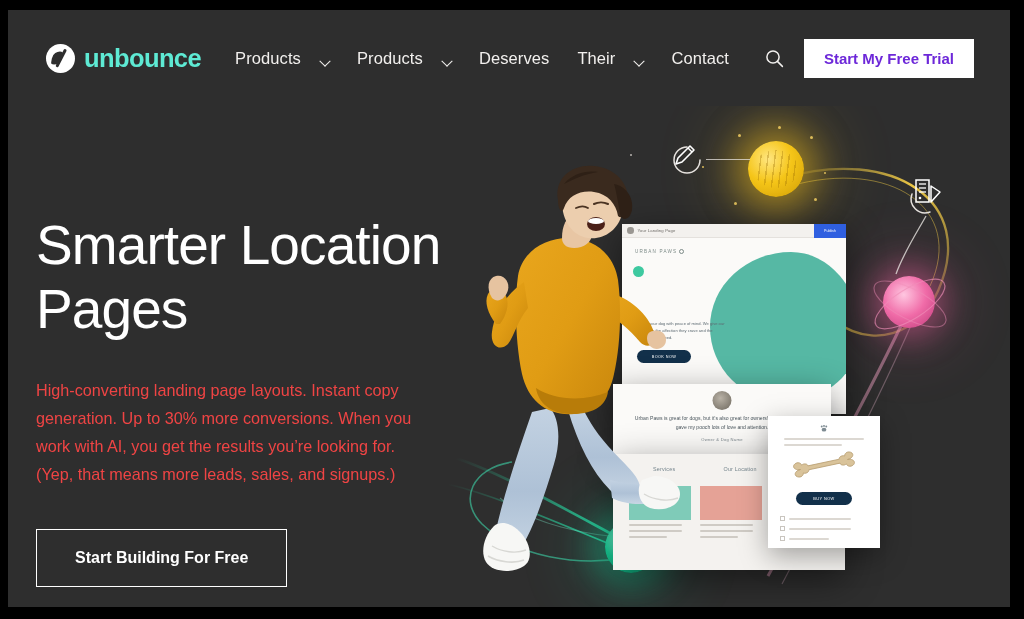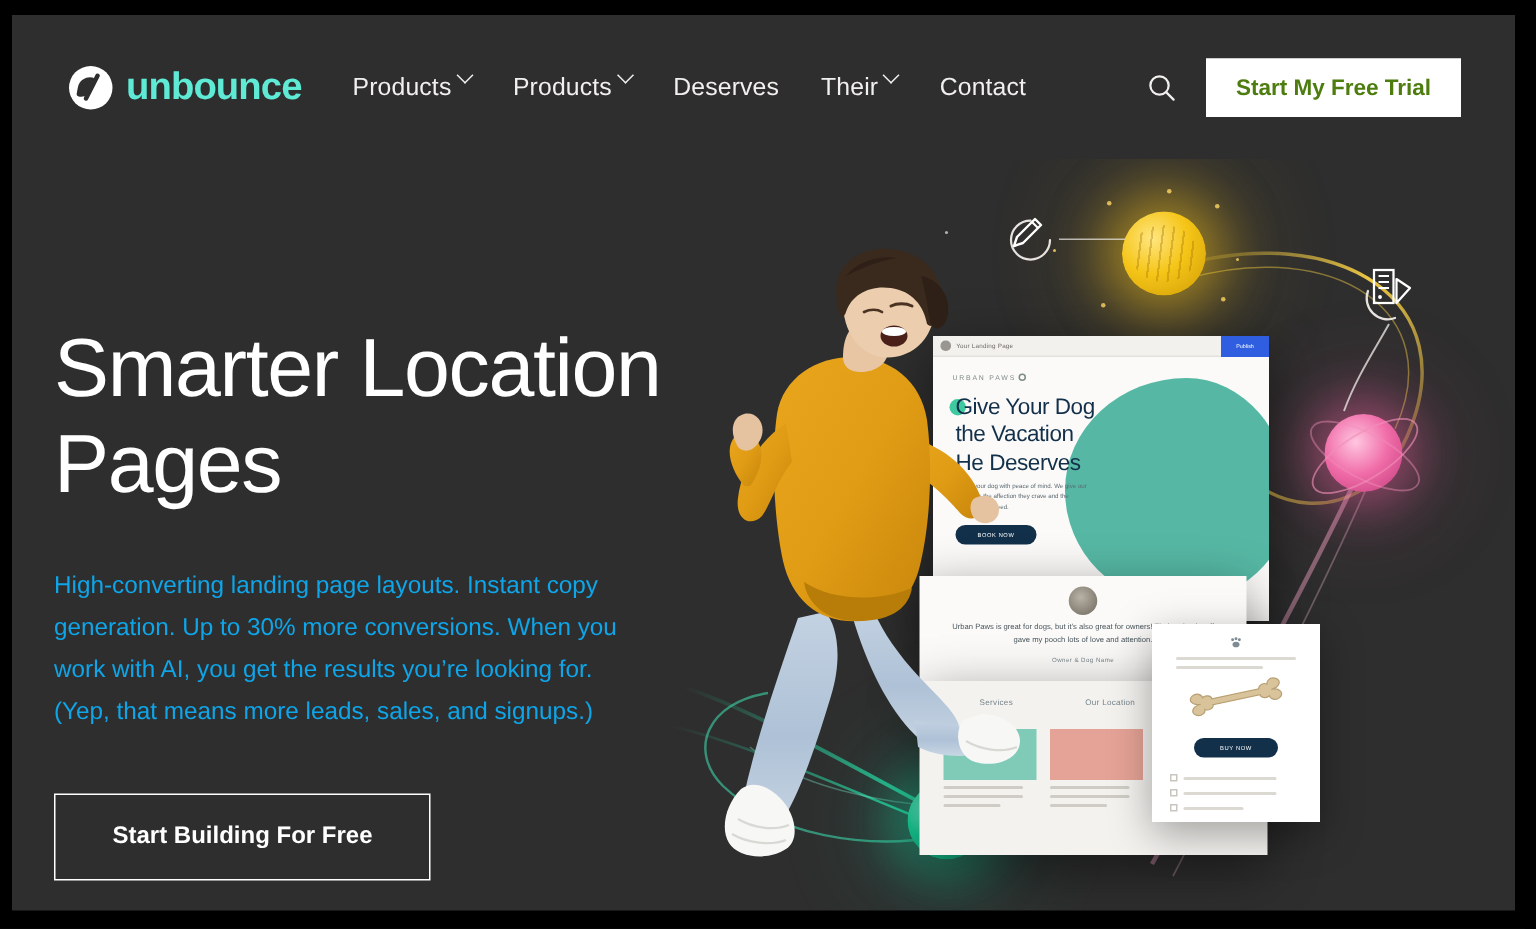--- a/index.html
+++ b/index.html
@@ -19,41 +19,41 @@
   .logo-mark::before { content:""; position:absolute; left:50%; top:4.5px;
       width:2.6px; height:20px; background:#2e2e2e; transform:translateX(-50%) rotate(27deg);
       border-radius:2px; }
   .logo-mark::after { content:""; position:absolute; left:6px; top:7px;
       width:10px; height:14px; background:#2e2e2e;
       border-radius:10px 2px 10px 2px; transform:rotate(10deg); }
   .logo-word { color:#5eead4; font-size:25.5px; font-weight:700; letter-spacing:-.6px; }
 
   .nav-links { display:flex; align-items:center; gap:28px; }
   .nav-link { color:#f2f0ee; font-size:16.5px; letter-spacing:.1px;
-              display:flex; align-items:flex-start; gap:5px; cursor:pointer; white-space:nowrap; }
+              display:flex; align-items:flex-end; gap:20px; cursor:pointer; white-space:nowrap; }
   .chev { width:8px; height:8px; border-right:1.7px solid #f2f0ee;
           border-bottom:1.7px solid #f2f0ee; transform:rotate(45deg) translate(-2px,-2px);
           display:inline-block; }
 
   .nav-right { margin-left:auto; display:flex; align-items:center; gap:16px; }
   .search-btn { width:26px; height:26px; display:flex; align-items:center;
                 justify-content:center; cursor:pointer; }
   .search-btn svg { display:block; }
   .btn-login { border:1.5px solid #d8d5d2; background:transparent; color:#fff;
                font-size:15px; font-weight:700; padding:10px 21px; cursor:pointer;
                font-family:inherit; white-space:nowrap; }
-  .btn-trial { border:1.5px solid #fff; background:#fff; color:#4d7c0f; font-size:15px;
+  .btn-trial { border:1.5px solid #fff; background:#fff; color:#6d28d9; font-size:15px;
                font-weight:700; padding:10px 19px; cursor:pointer; font-family:inherit;
                white-space:nowrap; }
 
   
   .hero-left { position:absolute; left:28px; top:140px; width:430px; z-index:30; }
   .headline { color:#fff; font-size:55px; line-height:1.16; font-weight:300;
               letter-spacing:-.9px; }
-  .subcopy { color:#0ea5e9; font-size:16.2px; line-height:1.72; margin-top:36px;
+  .subcopy { color:#ef4444; font-size:16.2px; line-height:1.72; margin-top:36px;
              width:400px; }
   .cta { display:inline-block; margin-top:40px; border:1.4px solid #fff;
          background:transparent; color:#fff; font-size:16px; font-weight:700;
          padding:19px 38px; cursor:pointer; font-family:inherit; }
 
   
   .art { position:absolute; left:430px; top:96px; width:572px; height:501px;
          overflow:hidden; }
 
   
@@ -290,25 +290,20 @@
         <span class="mock-bar-label">Your Landing Page</span>
         <span class="mock-bar-cta">Publish</span>
       </div>
       <div class="mock-body">
         <div class="mock-blob"></div>
         <div class="mock-logo">
           <span>URBAN PAWS</span>
           <i></i>
         </div>
         <div class="mock-dotaccent"></div>
-        <div class="mock-h1">
-          <span>Give Your Dog</span><br>
-          <span>the Vacation</span><br>
-          <span>He Deserves</span>
-        </div>
         <div class="mock-p">Leave your dog with peace of mind. We give our all guests the affection they crave and the exercise they need.</div>
         <div class="mock-btn">BOOK NOW</div>
 
       </div>
     </div>
 
     <div class="mock mock-quote">
       <div class="q-avatar"></div>
       <div class="q-text">Urban Paws is great for dogs, but it’s also great for owners! Their trained staff gave my pooch lots of love and attention.</div>
       <div class="q-name">Owner &amp; Dog Name</div>

